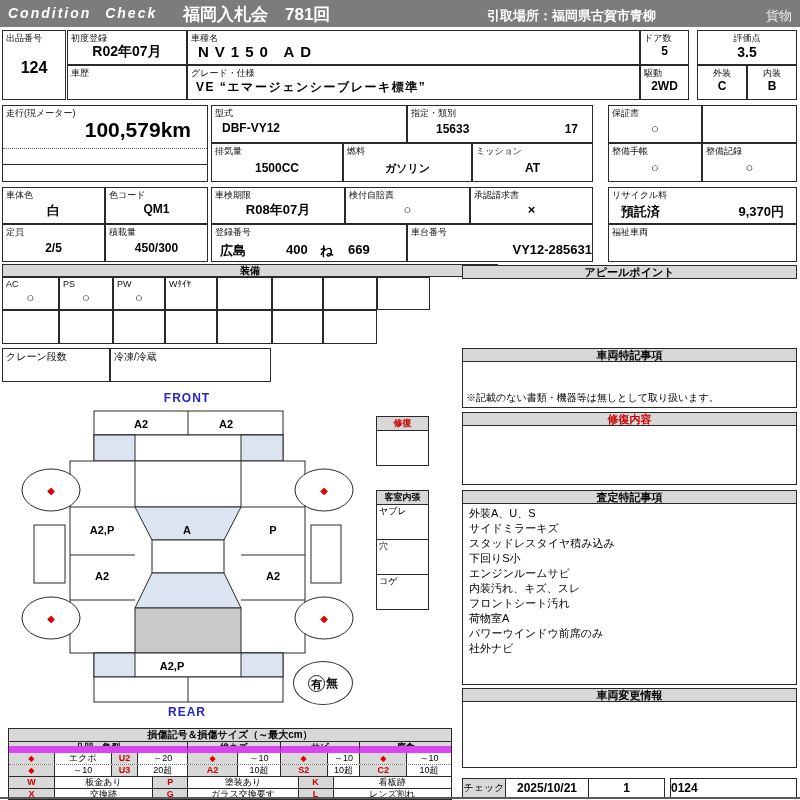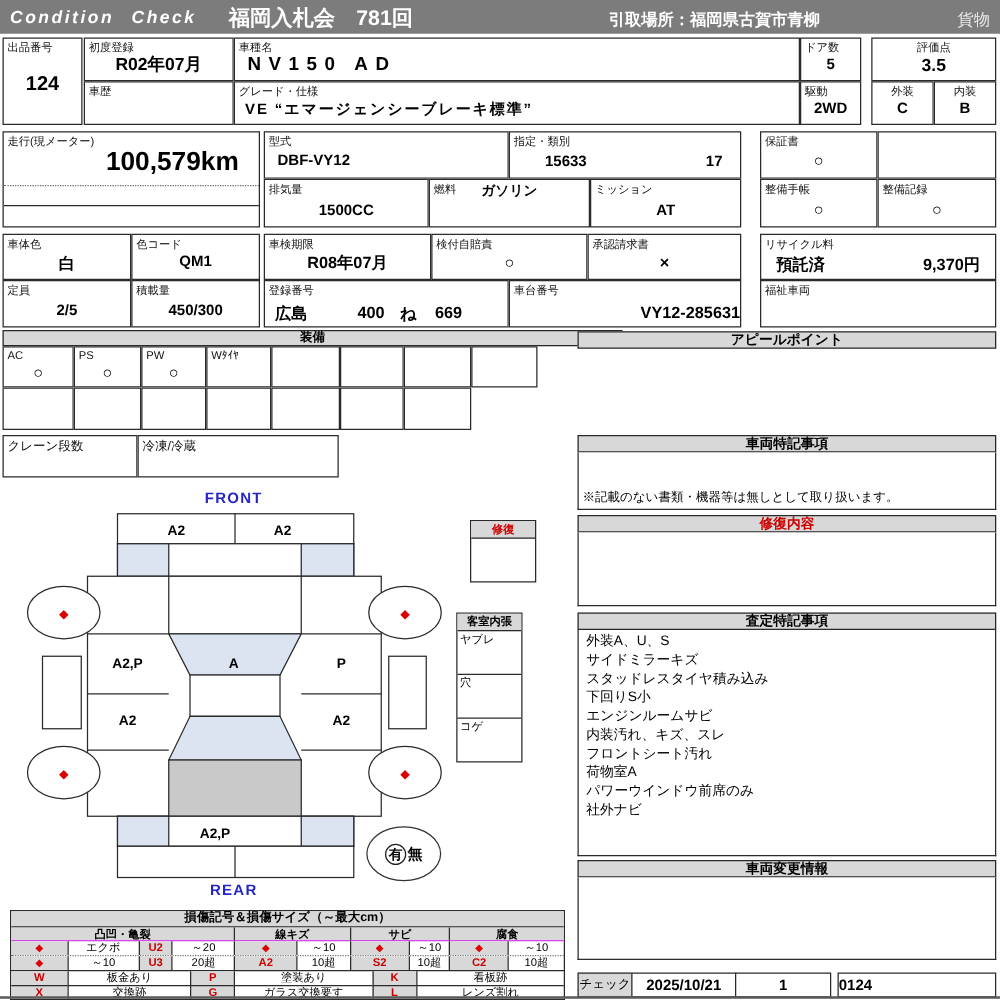--- a/index.html
+++ b/index.html
@@ -22,21 +22,21 @@
   .sech{position:absolute;box-sizing:border-box;border:1px solid #2a2a2a;background:#d8d8d8;
         text-align:center;font-weight:bold;font-size:11px;line-height:13px;white-space:nowrap;}
   .secb{position:absolute;box-sizing:border-box;border:1px solid #2a2a2a;border-top:none;background:#fff;font-size:11px;}
   .secb .line{padding-left:6px;line-height:15px;white-space:nowrap;}
   
   .legend,.legend2{position:absolute;left:8px;width:444px;border:1px solid #2a2a2a;box-sizing:border-box;font-size:9px;background:#fff;}
   .lg-title{background:#d8d8d8;text-align:center;font-weight:bold;height:12px;line-height:12px;font-size:10px;border-bottom:1px solid #2a2a2a;}
   .lg-row{display:flex;height:11px;line-height:11px;}
   .lg-row>div{box-sizing:border-box;border-left:1px solid #2a2a2a;text-align:center;overflow:hidden;white-space:nowrap;}
   .lg-row>div:first-child{border-left:none;}
-  .lg-hd>div{background:#d8d8d8;font-weight:bold;font-size:9px;border-bottom:1px solid #d946ef;}
+  .lg-hd>div{background:#d8d8d8;font-weight:bold;font-size:9px;border-bottom:7px solid #d946ef;}
   .lg-dot{border-top:1px dotted #777;}
   .dmd{color:#dd0000;font-size:8px;}
   .code{background:#d8d8d8;color:#cc0000;font-weight:bold;}
   .lg2-row{display:flex;height:11px;line-height:11px;}
   .lg2-row>div{box-sizing:border-box;border-left:1px solid #2a2a2a;text-align:center;overflow:hidden;white-space:nowrap;font-size:9px;}
   .lg2-row>div:first-child{border-left:none;}
   .lg2-row.second>div{border-top:1px solid #2a2a2a;}
   
   .mini-h{position:absolute;left:0;right:0;top:0;height:13px;background:#d8d8d8;border-bottom:1px solid #2a2a2a;
           text-align:center;font-size:9px;font-weight:bold;line-height:13px;}
@@ -115,21 +115,21 @@
     <span class="lbl">指定・類別</span>
     <span style="position:absolute;left:28px;top:16px;font-weight:bold;font-size:12px">15633</span>
     <span style="position:absolute;right:14px;top:16px;font-weight:bold;font-size:12px">17</span>
   </div>
   <div class="cell" style="left:211px;top:143px;width:132px;height:39px">
     <span class="lbl">排気量</span>
     <div class="cv" style="top:17px">1500CC</div>
   </div>
   <div class="cell" style="left:343px;top:143px;width:129px;height:39px">
     <span class="lbl">燃料</span>
-    <div class="cv" style="top:1px;font-size:11px">ガソリン</div>
+    <div class="cv" style="top:17px;font-size:11px">ガソリン</div>
   </div>
   <div class="cell" style="left:472px;top:143px;width:121px;height:39px">
     <span class="lbl">ミッション</span>
     <div class="cv" style="top:17px">AT</div>
   </div>
   <div class="cell" style="left:608px;top:105px;width:94px;height:38px">
     <span class="lbl">保証書</span>
     <div class="cv" style="top:15px;font-size:13px">○</div>
   </div>
   <div class="cell" style="left:702px;top:105px;width:95px;height:38px"></div>
@@ -272,21 +272,21 @@
     <text x="172" y="280" text-anchor="middle" font-size="11" font-weight="bold">A2,P</text>
     <rect x="94" y="287" width="189" height="25" fill="#fff" stroke="#2a2a2a"></rect>
     <line x1="188" y1="287" x2="188" y2="312" stroke="#2a2a2a"></line>
     <text x="187" y="326" text-anchor="middle" fill="#2525c8" font-size="12" font-weight="bold" letter-spacing="1">REAR</text>
   </svg>
 
   <div class="cell" style="left:376px;top:416px;width:53px;height:50px">
     <div class="mini-h redtx">修復</div>
   </div>
 
-  <div class="cell" style="left:365px;top:490px;width:53px;height:120px">
+  <div class="cell" style="left:376px;top:490px;width:53px;height:120px">
     <div class="mini-h">客室内張</div>
     <div class="cab-row" style="top:13px;height:35px">
       <span class="cab-lbl">ヤブレ</span>
     </div>
     <div class="cab-row" style="top:48px;height:35px">
       <span class="cab-lbl">穴</span>
     </div>
     <div class="cab-row" style="top:83px;height:35px;border-bottom:none">
       <span class="cab-lbl">コゲ</span>
     </div>

